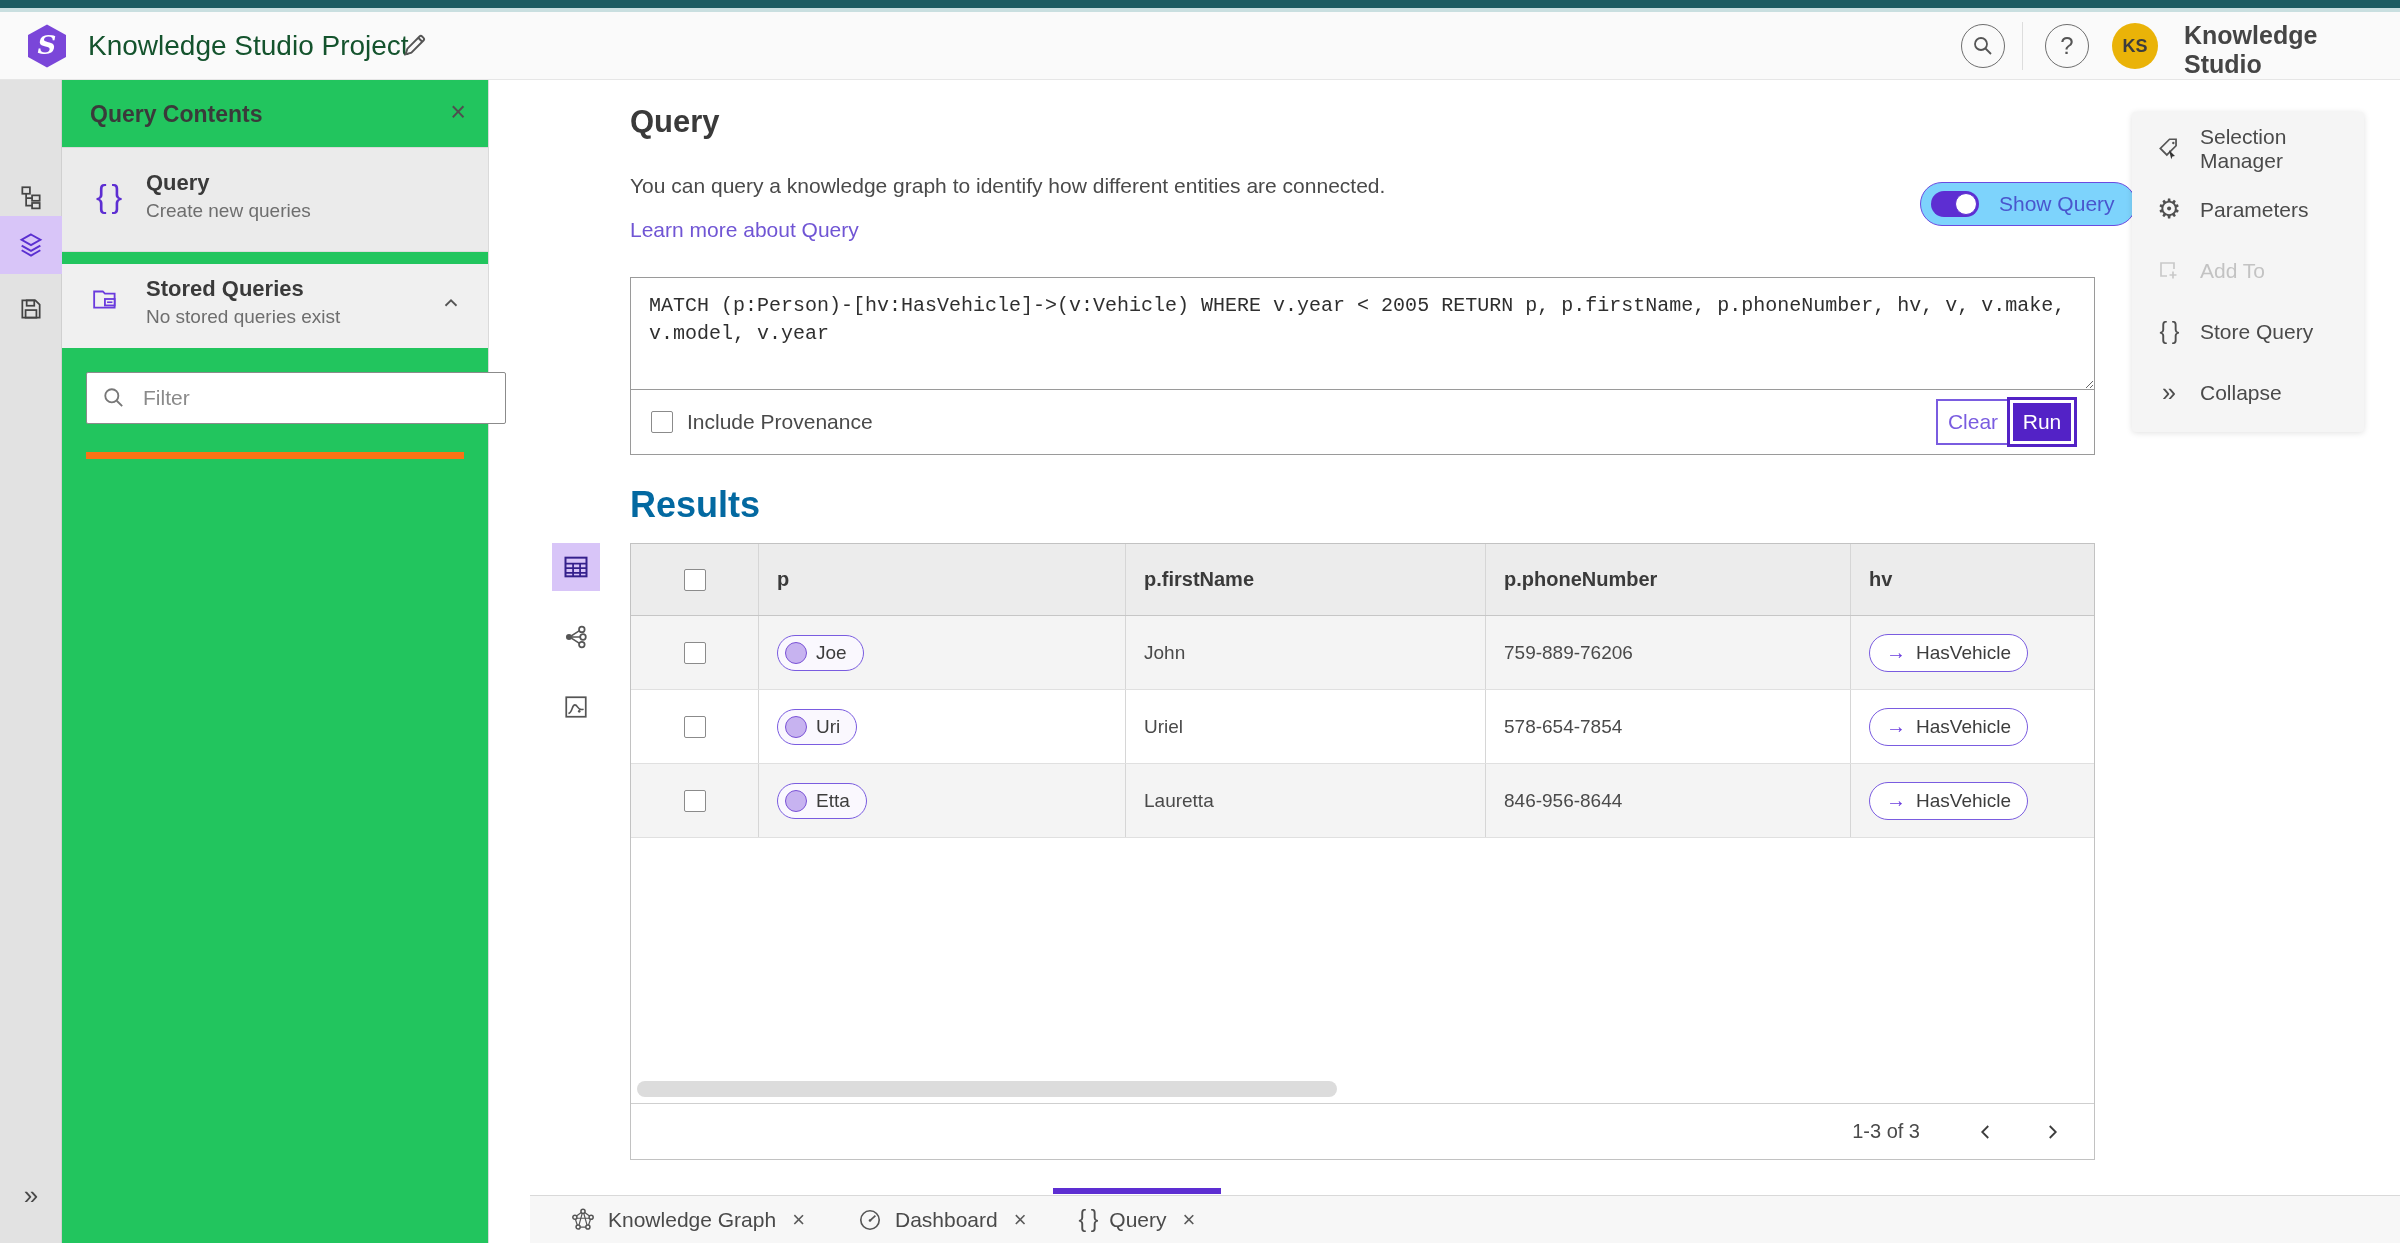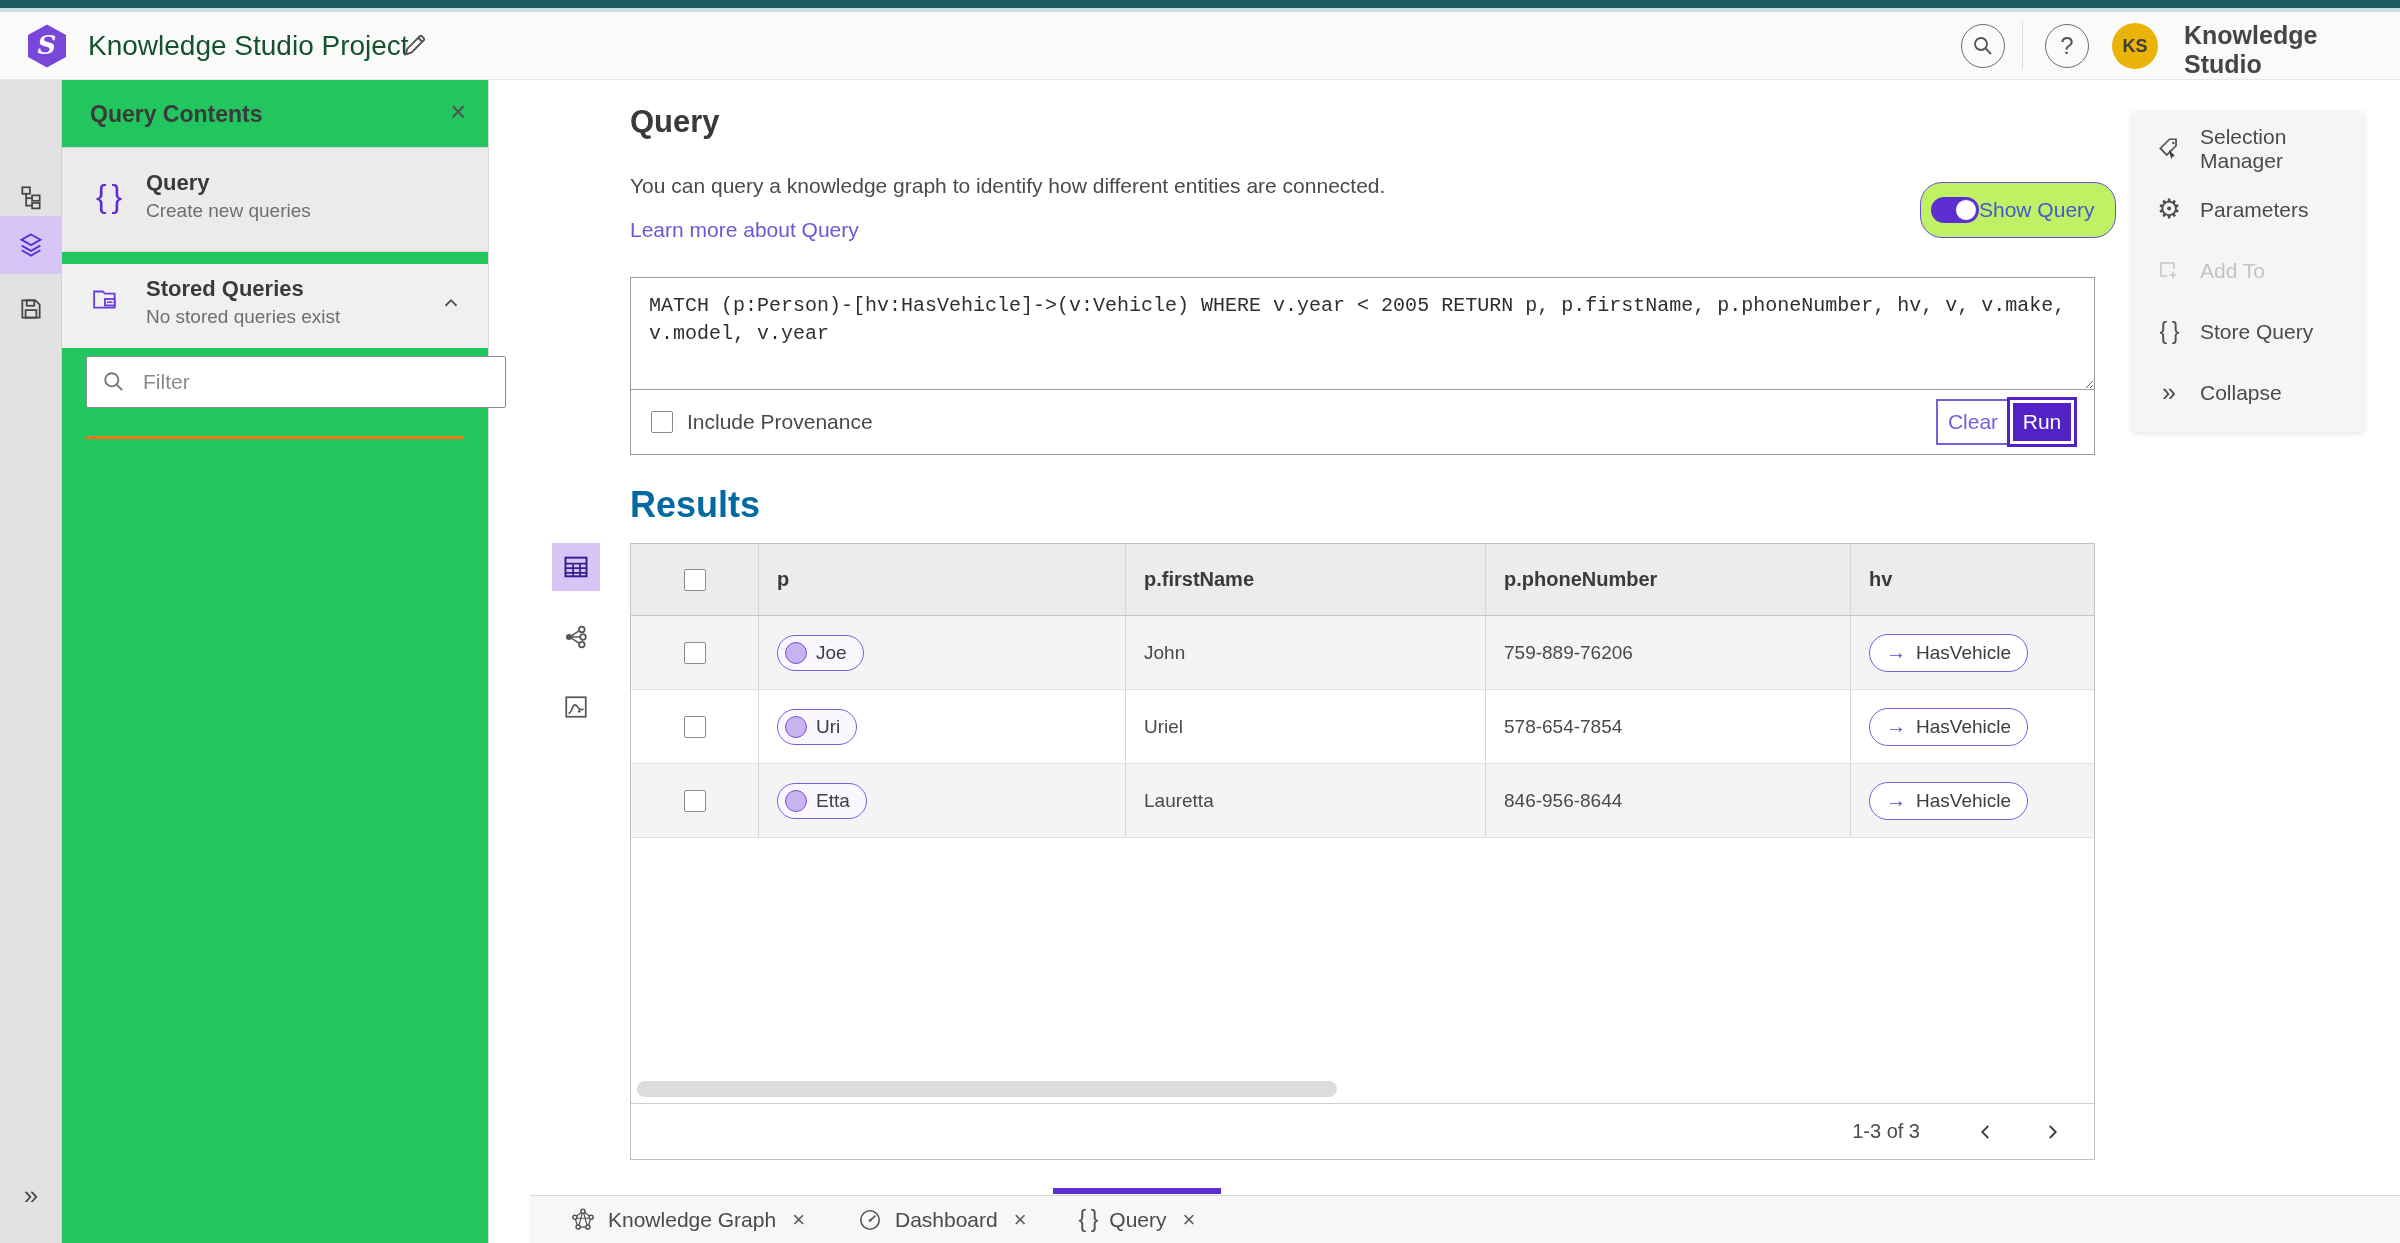--- a/index.html
+++ b/index.html
@@ -37,31 +37,31 @@
   .lp-close { position:absolute; right:22px; top:17px; font-size:27px; color:#4f4f4f; cursor:pointer; }
   .lp-item { position:relative; height:104px; background:#ebebeb; border-bottom:1px solid #dcdcdc; cursor:pointer; }
   .lp-item .braces { position:absolute; left:34px; top:30px; font-size:32px; color:var(--accent); font-weight:500; letter-spacing:-2px; }
   .lp-item-title { position:absolute; left:84px; top:22px; font-size:22px; font-weight:600; color:#3a3a3a; }
   .lp-item-sub { position:absolute; left:84px; top:52px; font-size:19px; color:#6e6e6e; }
   .lp-stored { position:relative; margin-top:12px; height:84px; background:#f0f0f0; cursor:pointer; }
   .lp-stored svg.folder { position:absolute; left:30px; top:22px; }
   .lp-stored .lp-item-title { top:12px; }
   .lp-stored .lp-item-sub { top:42px; }
   .lp-chevron { position:absolute; right:26px; top:28px; }
-  .lp-filter-wrap { position:relative; margin:8px 24px 0 24px; padding-bottom:28px; border-bottom:3px solid #f97316; }
+  .lp-filter-wrap { position:relative; margin:24px 24px 0 24px; padding-bottom:28px; border-bottom:7px solid #f97316; }
   .lp-filter { width:420px; height:52px; background:#ffffff; border:1.5px solid #8b8b8b; border-radius:2px; font-size:21px; color:#3d3d3d; padding-left:56px; outline:none; font-family:"Liberation Sans", sans-serif; }
   .lp-filter::placeholder { color:#8a8a8a; }
   .lp-filter-icon { position:absolute; left:16px; top:14px; }
 
   
   .content { position:absolute; left:530px; top:80px; width:1870px; height:1115px; background:#ffffff; }
   .h-query { position:absolute; left:100px; top:24px; font-size:31px; font-weight:700; color:#3a3a3a; }
   .desc { position:absolute; left:100px; top:94px; font-size:21px; color:#4a4a4a; }
   .learn-link { position:absolute; left:100px; top:138px; font-size:21px; color:var(--link); cursor:pointer; }
-  .toggle-pill { position:absolute; left:1390px; top:102px; height:56px; padding:0 20px 0 10px; border:1.5px solid #6b4be0; border-radius:22px; display:flex; align-items:center; gap:0; cursor:pointer; background:#bef264; }
+  .toggle-pill { position:absolute; left:1390px; top:102px; height:44px; padding:0 20px 0 10px; border:1.5px solid #6b4be0; border-radius:22px; display:flex; align-items:center; gap:20px; cursor:pointer; background:#7dd3fc; }
   .switch { position:relative; width:48px; height:26px; border-radius:13px; background:var(--accent); }
   .switch .knob { position:absolute; right:2px; top:2px; width:22px; height:22px; border-radius:50%; background:#ffffff; border:1.5px solid var(--accent); }
   .toggle-label { font-size:21px; color:#4956cd; }
 
   .querybox { position:absolute; left:100px; top:197px; width:1465px; height:178px; border:1px solid #9a9a9a; background:#ffffff; }
   .query-text { display:block; width:100%; height:112px; border:none; border-bottom:1px solid #9a9a9a; resize:vertical; outline:none; padding:14px 18px; font-family:"Liberation Mono", monospace; font-size:20px; line-height:1.4; color:#2f2f2f; background:#ffffff; }
   .qb-footer { position:relative; height:64px; display:flex; align-items:center; padding:0 12px 0 20px; }
   .chk { appearance:none; -webkit-appearance:none; width:22px; height:22px; border:1.5px solid #8b8b8b; border-radius:2px; background:#ffffff; cursor:pointer; flex:none; }
   .prov-label { margin-left:14px; font-size:21px; color:#4a4a4a; }
   .qb-spacer { flex:1; }

